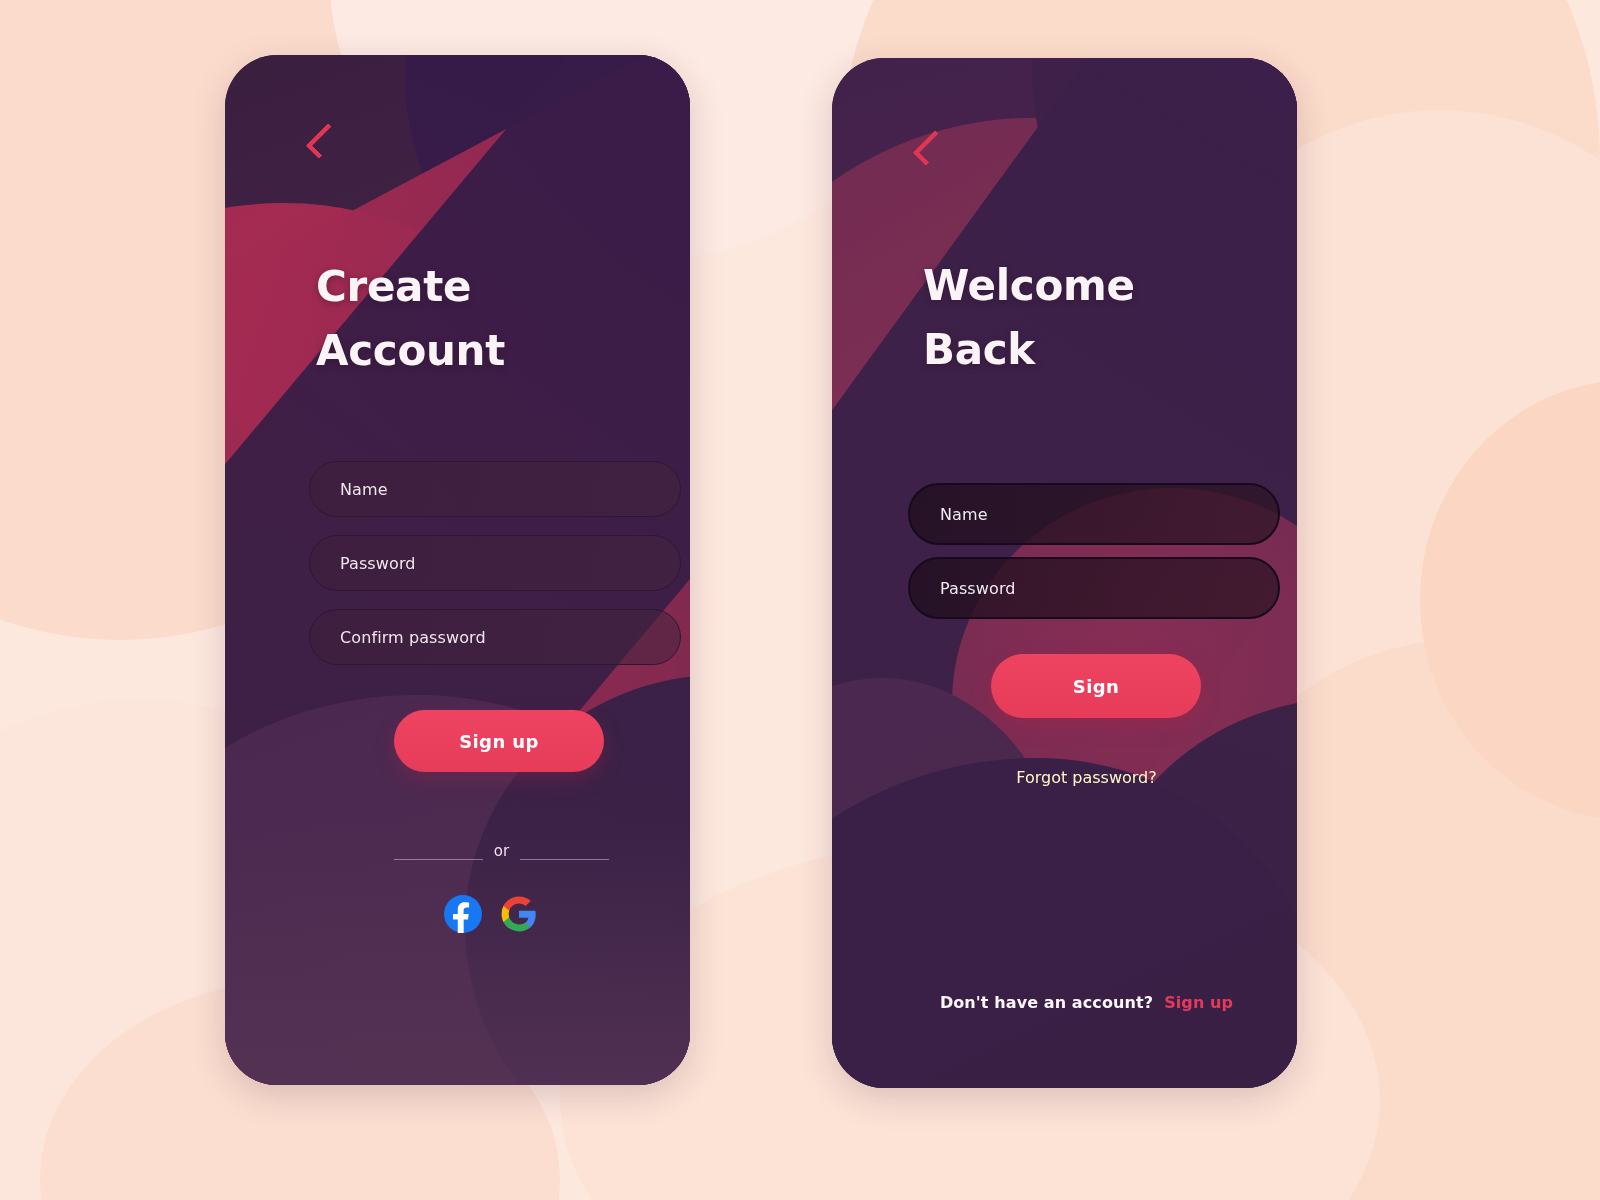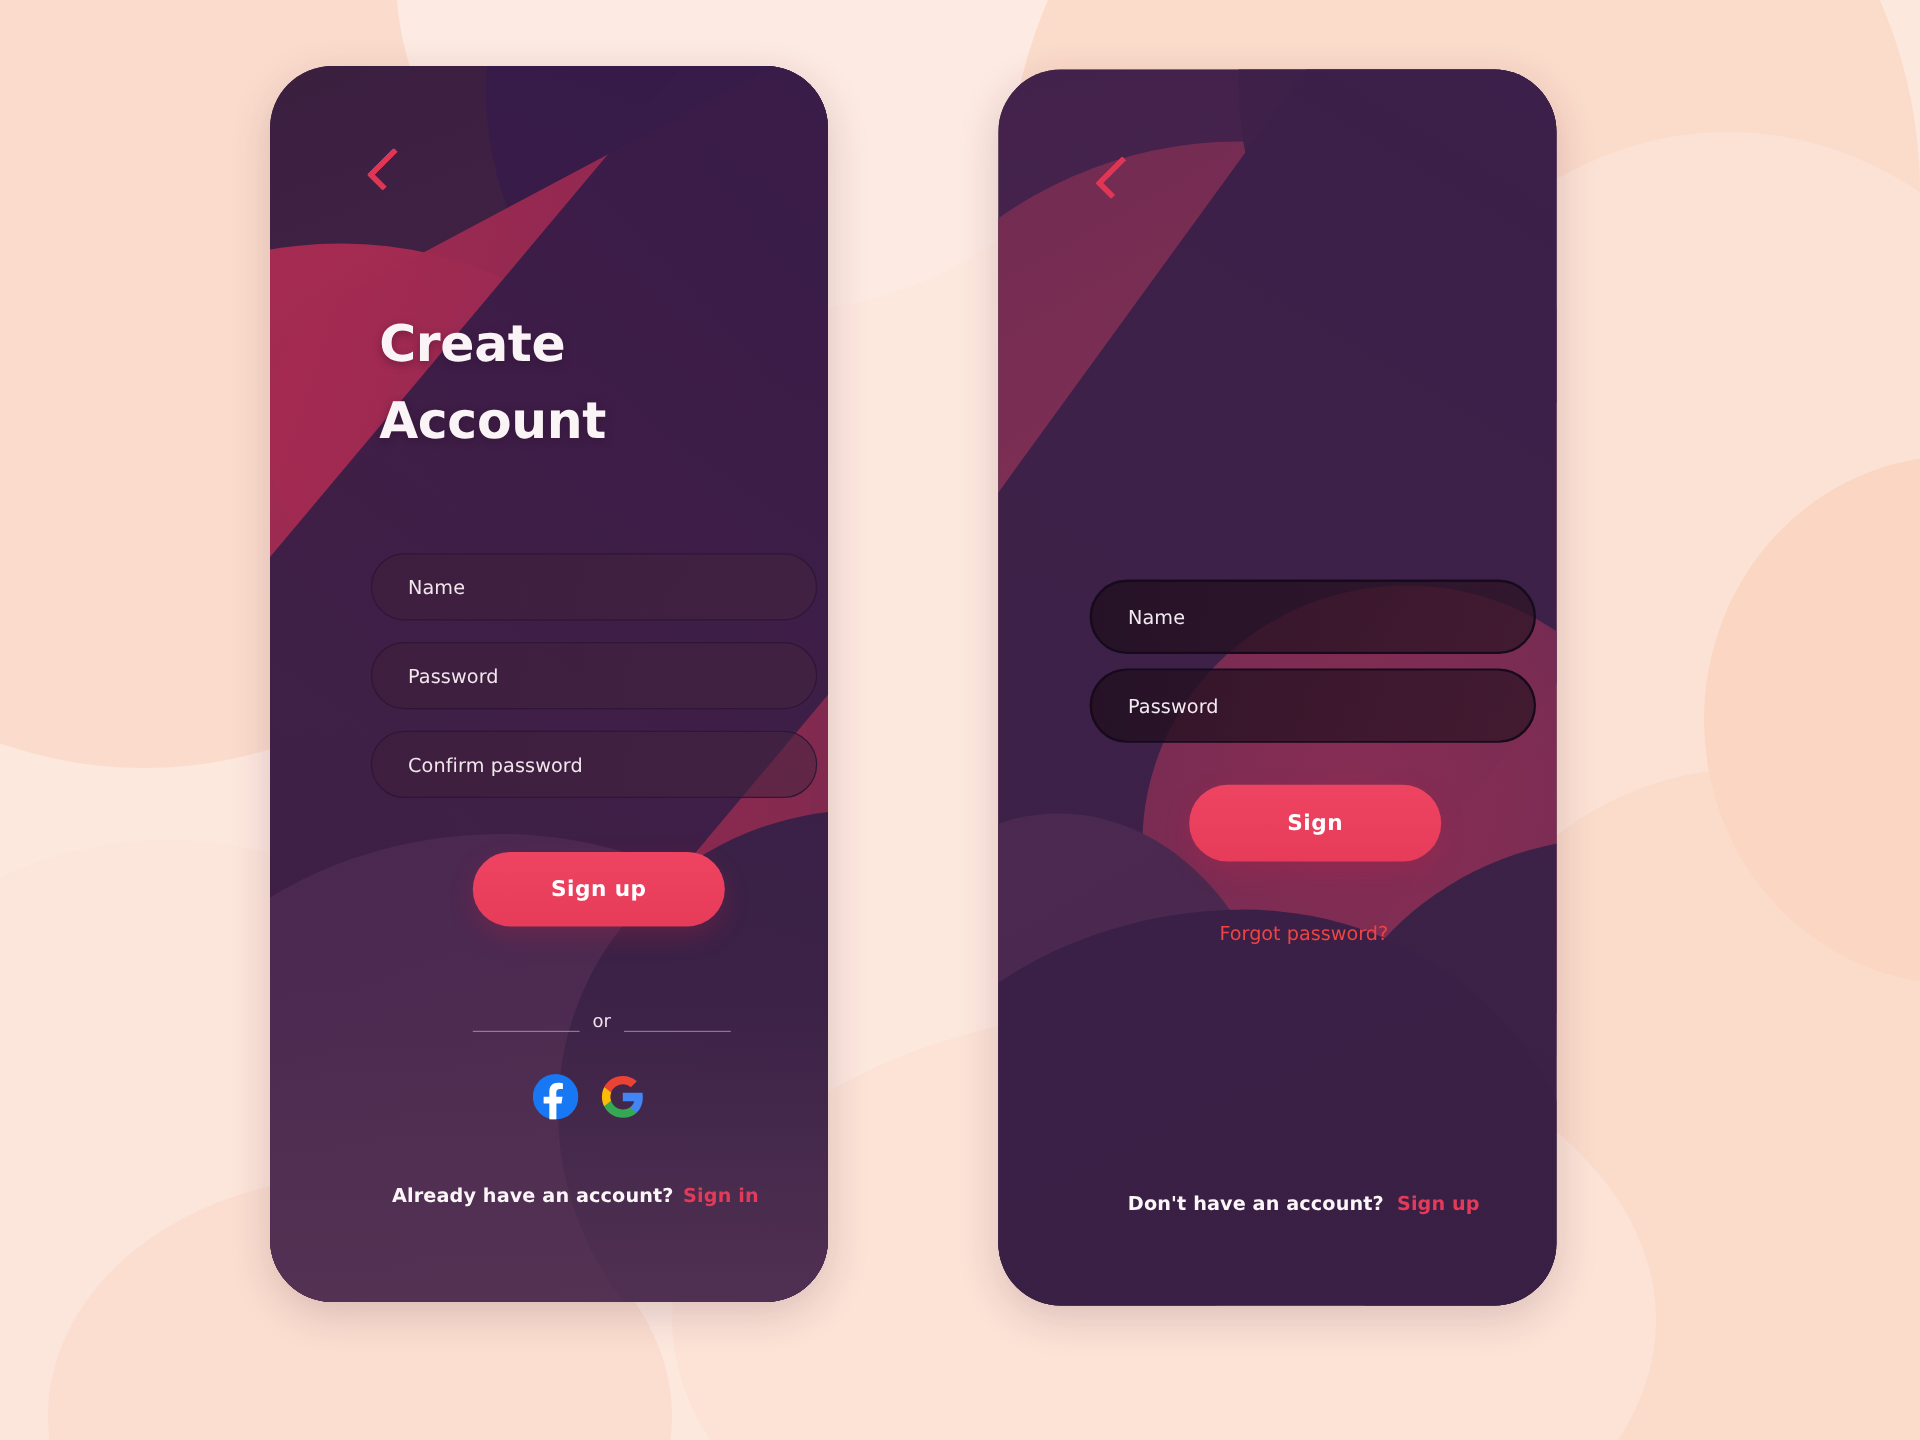--- a/index.html
+++ b/index.html
@@ -287,21 +287,21 @@
     align-items: center;
   }
   .social-icon { width: 38px; height: 38px; cursor: pointer; display:block; }
 
   
   #forgot-link {
     position: absolute;
     left: 0; right: 0;
     top: 710px;
     text-align: center;
-    color: #ef4444;
+    color: #fef9c3;
     font-size: 16px;
     cursor: pointer;
   }
 
   
   .footer-line {
     position: absolute;
     left: 0; right: 0;
     display: flex;
     align-items: baseline;
@@ -387,24 +387,20 @@
         <path d="M25.2 25.8l0.9-5.8h-5.5v-3.8c0-1.6 0.8-3.1 3.3-3.1h2.5V8.1s-2.3-0.4-4.4-0.4c-4.5 0-7.5 2.7-7.5 7.7V20h-5v5.8h5V40c1 0.2 2 0.2 3.1 0.2s2.1-0.1 3.1-0.2V25.8h4.5z" fill="#FFFFFF"></path>
       </svg>
       <svg class="social-icon" viewBox="0 0 48 48">
         <path fill="#4285F4" d="M45.1 24.5c0-1.6-.15-3.2-.43-4.7H24v8.9h11.85c-.5 2.75-2.05 5.1-4.4 6.65v5.5h7.1c4.15-3.85 6.55-9.5 6.55-16.35z"></path>
         <path fill="#34A853" d="M24 46c5.95 0 10.95-1.95 14.6-5.3l-7.1-5.5c-1.95 1.3-4.45 2.1-7.5 2.1-5.75 0-10.6-3.85-12.35-9.05H4.3v5.7C7.95 41.2 15.4 46 24 46z"></path>
         <path fill="#FBBC05" d="M11.65 28.25c-.45-1.3-.7-2.7-.7-4.25s.25-2.95.7-4.25v-5.7H4.3A21.9 21.9 0 0 0 2 24c0 3.55.85 6.9 2.3 9.95l7.35-5.7z"></path>
         <path fill="#EA4335" d="M24 10.7c3.25 0 6.15 1.1 8.45 3.3l6.3-6.3C34.95 4.05 29.95 2 24 2 15.4 2 7.95 6.8 4.3 13.8l7.35 5.7C13.4 14.55 18.25 10.7 24 10.7z"></path>
       </svg>
     </div>
 
-    <div class="footer-line">
-      <span class="footer-q">Already have an account?</span>
-      <span class="footer-a">Sign in</span>
-    </div>
 
   </div>
 </div>
 
 <div class="phone" id="phone-login">
 
   <div class="art">
     <div class="shape R-base"></div>
     <div class="shape R-mauve"></div>
     <div class="shape R-topright"></div>
@@ -414,20 +410,22 @@
     <div class="shape R-bottom-right-dark"></div>
     <div class="shape R-bottom-dark"></div>
   </div>
 
   <div class="screen">
 
     <div class="back-btn">
       <span class="chev"></span>
     </div>
 
+    <div class="heading">Welcome
+Back</div>
 
     <div class="field" id="login-field-name">
       <span class="ph">Name</span>
     </div>
 
     <div class="field" id="login-field-pass">
       <span class="ph">Password</span>
     </div>
 
     <button class="cta" id="login-cta">Sign</button>

